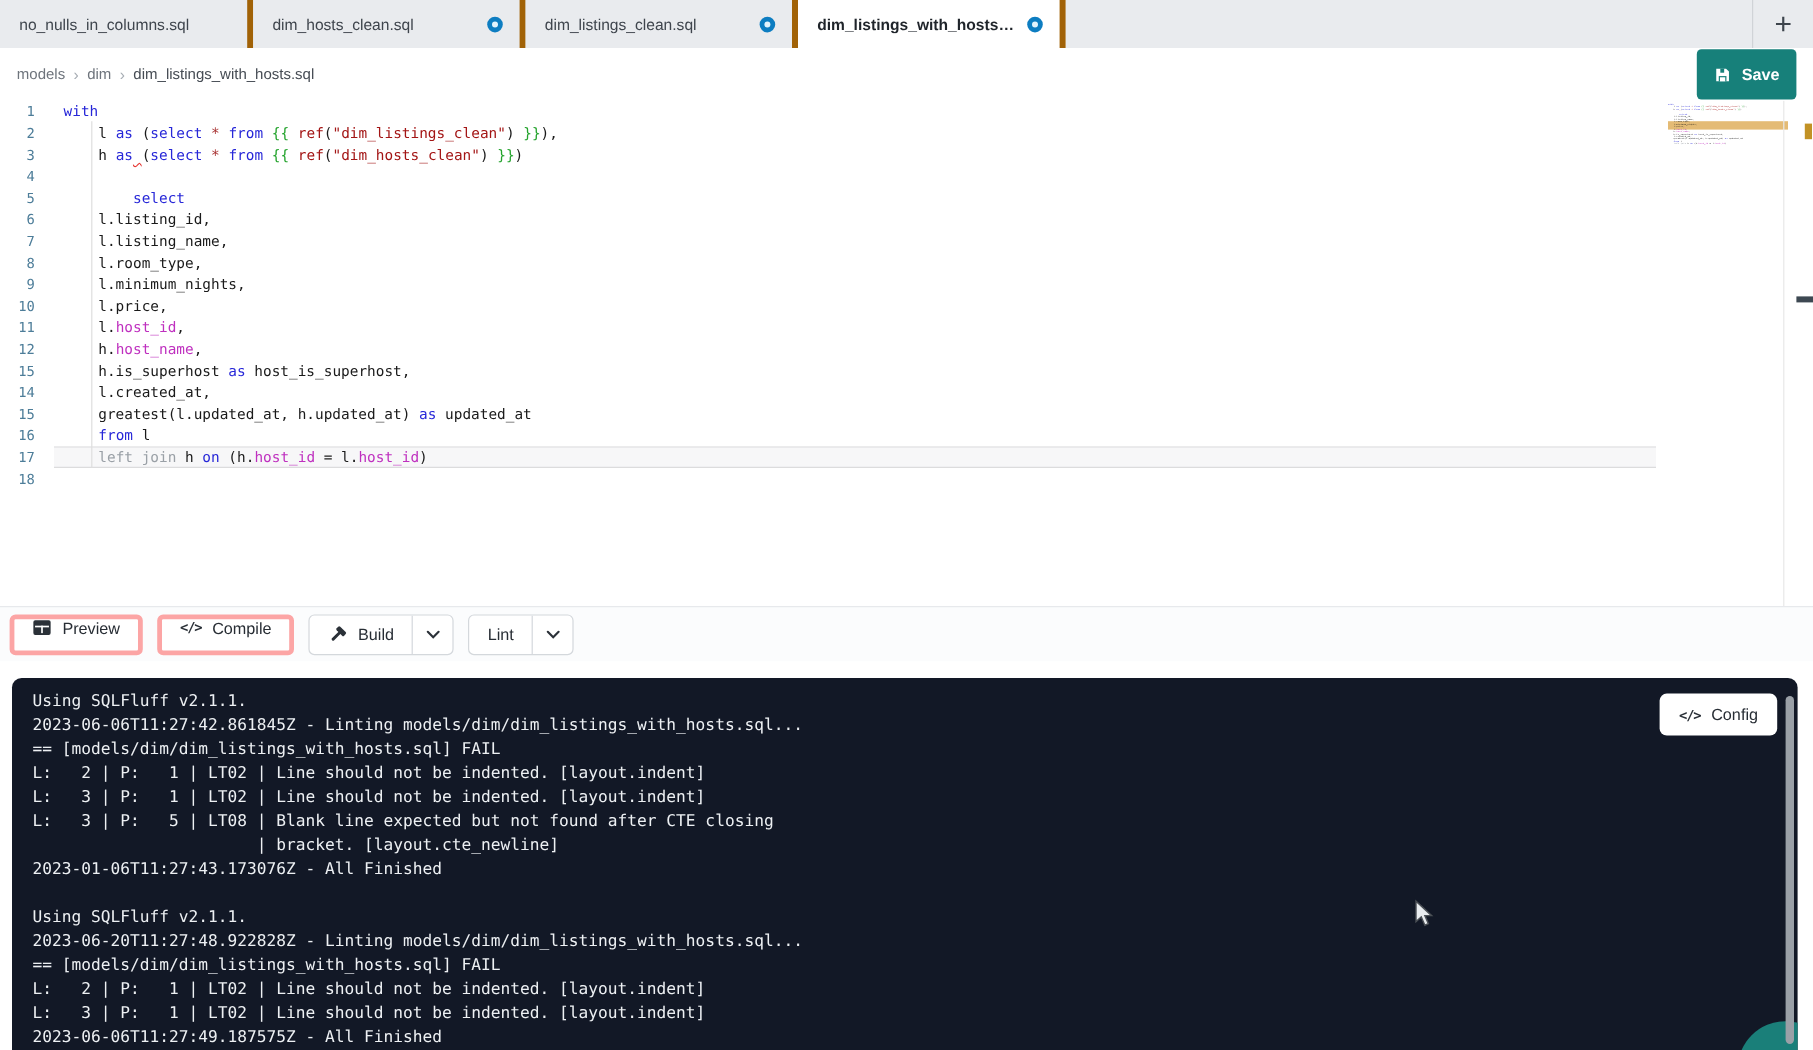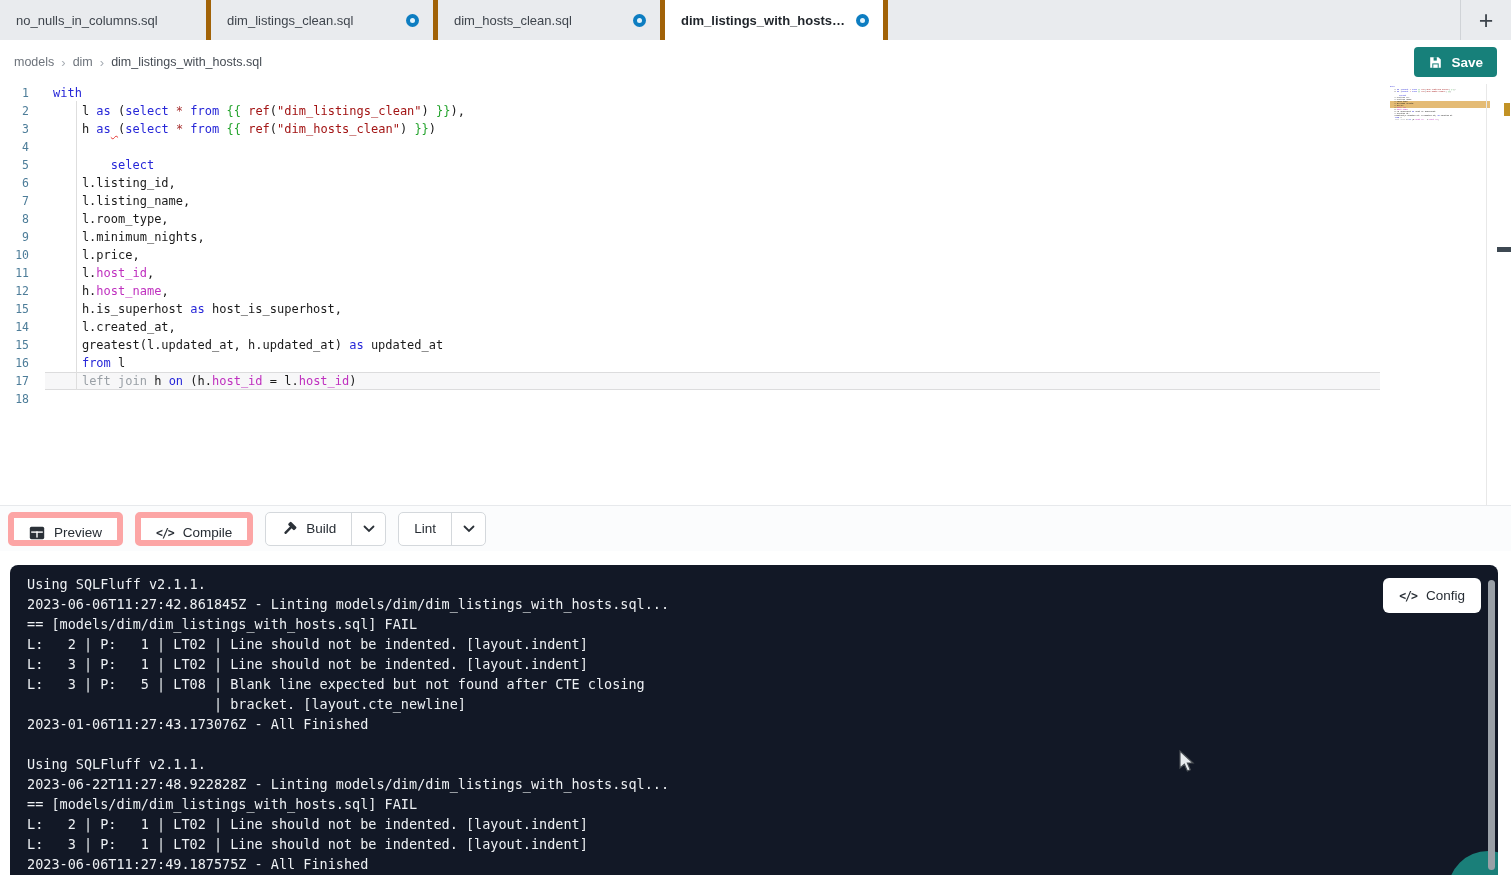--- a/index.html
+++ b/index.html
@@ -25,21 +25,21 @@
   .newtab { font-size:25px; line-height:1; color:#3d444c; font-weight:400; }
 
   
   .crumbbar { position:absolute; top:40px; left:0; right:0; height:44px; background:#fff;
               display:flex; align-items:center; padding:0 14px; }
   #breadcrumb { display:flex; align-items:center; }
   .crumb { font-size:12.5px; color:#6e747c; }
   .crumb.last { color:#464c54; }
   .crumb-sep { color:#a7adb4; margin:0 7px; font-size:13px; }
   .save-btn { margin-left:auto; background:#17807a; color:#fff; border:none; border-radius:4px;
-              height:30px; padding:0 14px; font-size:13.5px; font-weight:700;
+              height:42px; padding:0 14px; font-size:13.5px; font-weight:700;
               display:flex; align-items:center; gap:8px; cursor:pointer; }
 
   
   .editor { position:absolute; top:84px; left:0; right:0; height:421px; background:#fff;
             font-family:"DejaVu Sans Mono", monospace; font-size:12px; }
   .cline { display:flex; height:18px; line-height:18px; }
   .ln { width:45px; flex:none; text-align:right; padding-right:16px; color:#4d7d99; font-size:11.5px; }
   .ctext { white-space:pre; padding-left:8px; color:#1a1a1a; flex:1; margin-right:131px; }
   .cline.active-line .ctext { background:#f7f7f8; box-shadow: inset 0 1px 0 #dcdcdd, inset 0 -1px 0 #dcdcdd; }
   .c-pl { color:#1a1a1a; }
@@ -60,22 +60,22 @@
   .mm-bar { position:absolute; left:0; top:15px; height:7px; width:100%; background:#e3b76e; opacity:.95; }
 
   
   .annot-gutter { position:absolute; right:0; top:0; width:25px; height:421px; border-left:1px solid #e8e8e8; }
   .annot-gold { position:absolute; right:1px; top:19px; width:6px; height:13px; background:#c29225; }
   .annot-dark { position:absolute; right:0; top:163px; width:14px; height:5px; background:#3d4852; }
 
   
   .toolbar { position:absolute; top:505px; left:0; right:0; height:46px; background:#fbfcfd;
              border-top:1px solid #e7e9ec; display:flex; align-items:center; padding:0 8px; }
-  .tbtn { background:#fff; border:6px solid #fca5a5; border-radius:5px; height:34px;
-          display:flex; align-items:flex-end; gap:9px; padding:0 15px; font-size:13.5px;
+  .tbtn { background:#fff; border:4px solid #fca5a5; border-radius:5px; height:34px;
+          display:flex; align-items:flex-start; gap:9px; padding:0 15px; font-size:13.5px;
           color:#272d34; margin-right:12px; cursor:pointer; font-family:inherit; }
   .tbtn-split { display:flex; border:1px solid #d4d8dc; border-radius:5px; background:#fff;
                 height:34px; margin-right:12px; overflow:hidden; }
   .tbtn-split .main { display:flex; align-items:center; gap:9px; padding:0 15px; font-size:13.5px; color:#272d34; cursor:pointer; }
   .tbtn-split .chev { display:flex; align-items:center; justify-content:center; width:34px;
                       border-left:1px solid #d4d8dc; cursor:pointer; }
   .icon-code { font-family:"DejaVu Sans Mono", monospace; font-size:11.5px; font-weight:700; color:#2b3138; letter-spacing:-1px; }
   #result-tabs { display:flex; gap:37px; margin-left:44px; height:100%; }
   .rtab { font-size:13.5px; color:#3c434b; display:flex; align-items:center; position:relative; cursor:pointer; }
   .rtab.active { color:#21262c; }
@@ -98,25 +98,25 @@
 </style>
 </head>
 <body>
 
 <div class="tabbar">
   <div id="tabs">
       <div class="tab">
         <span class="tab-label">no_nulls_in_columns.sql</span>
       </div>
       <div class="tab">
+        <span class="tab-label">dim_hosts_clean.sql</span>
+        <span class="dot"></span>
+      </div>
+      <div class="tab">
         <span class="tab-label">dim_listings_clean.sql</span>
-        <span class="dot"></span>
-      </div>
-      <div class="tab">
-        <span class="tab-label">dim_hosts_clean.sql</span>
         <span class="dot"></span>
       </div>
       <div class="tab active">
         <span class="tab-label">dim_listings_with_hosts.sql</span>
         <span class="dot"></span>
       </div>
     </div>
   <div class="newtab-wrap">
     <span class="newtab">+</span>
   </div>
@@ -277,21 +277,21 @@
       <div class="tline">Using SQLFluff v2.1.1.</div>
       <div class="tline">2023-06-06T11:27:42.861845Z - Linting models/dim/dim_listings_with_hosts.sql...</div>
       <div class="tline">== [models/dim/dim_listings_with_hosts.sql] FAIL</div>
       <div class="tline">L:   2 | P:   1 | LT02 | Line should not be indented. [layout.indent]</div>
       <div class="tline">L:   3 | P:   1 | LT02 | Line should not be indented. [layout.indent]</div>
       <div class="tline">L:   3 | P:   5 | LT08 | Blank line expected but not found after CTE closing</div>
       <div class="tline">                       | bracket. [layout.cte_newline]</div>
       <div class="tline">2023-01-06T11:27:43.173076Z - All Finished</div>
       <div class="tline"></div>
       <div class="tline">Using SQLFluff v2.1.1.</div>
-      <div class="tline">2023-06-22T11:27:48.922828Z - Linting models/dim/dim_listings_with_hosts.sql...</div>
+      <div class="tline">2023-06-20T11:27:48.922828Z - Linting models/dim/dim_listings_with_hosts.sql...</div>
       <div class="tline">== [models/dim/dim_listings_with_hosts.sql] FAIL</div>
       <div class="tline">L:   2 | P:   1 | LT02 | Line should not be indented. [layout.indent]</div>
       <div class="tline">L:   3 | P:   1 | LT02 | Line should not be indented. [layout.indent]</div>
       <div class="tline">2023-06-06T11:27:49.187575Z - All Finished</div>
     </div>
   <button class="config-btn">
     <span class="icon-code">&lt;/&gt;</span>
     <span>Config</span>
   </button>
   <div class="help-circle"></div>

